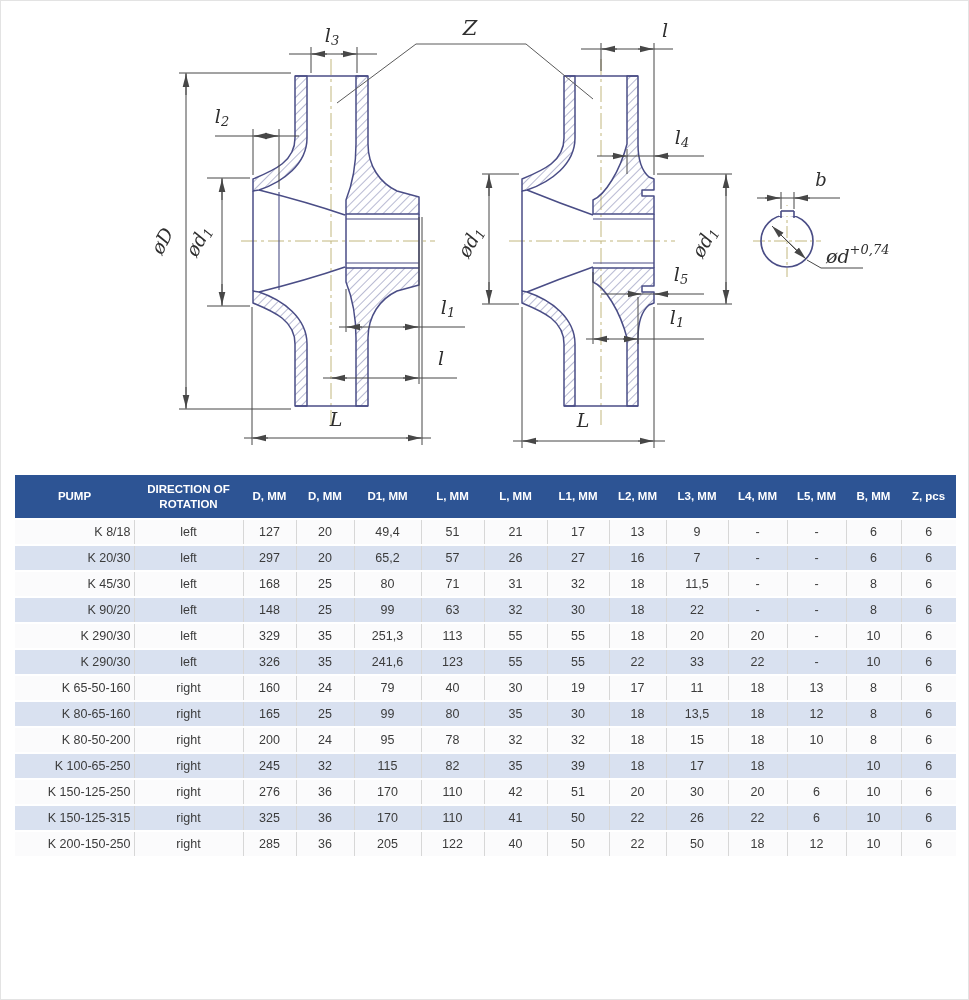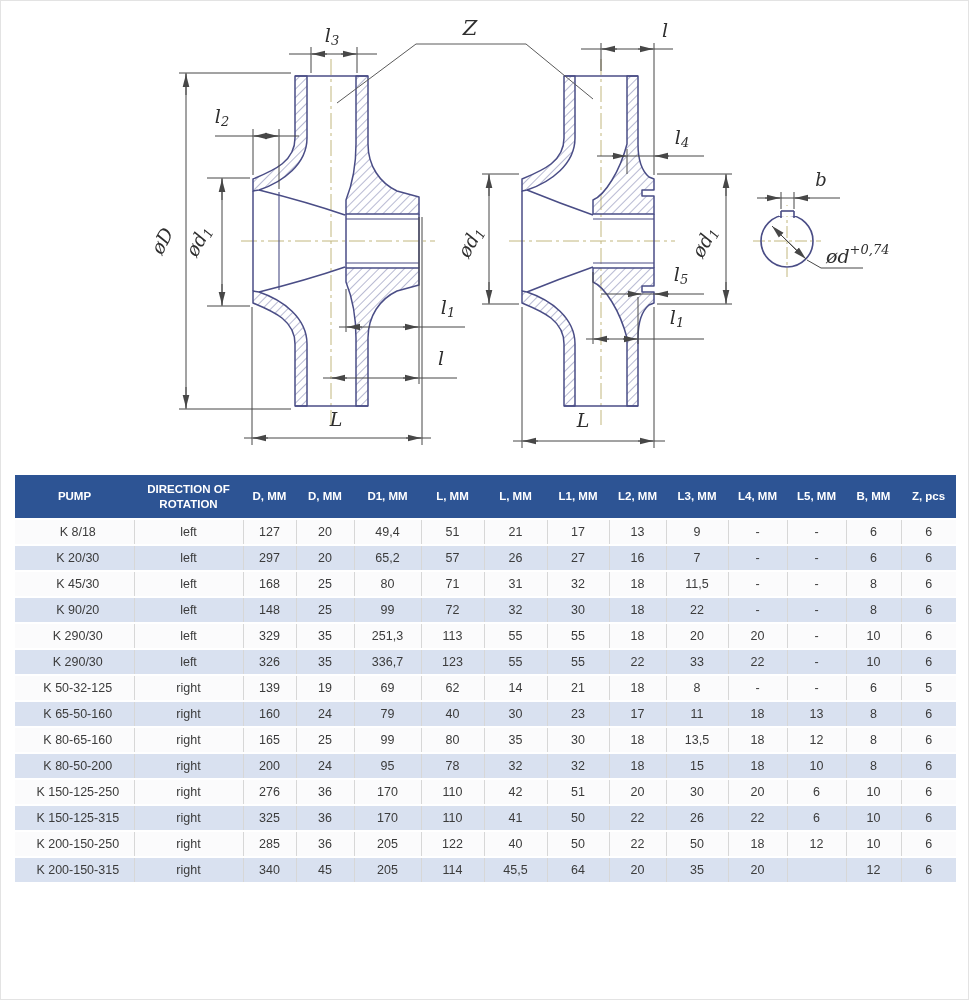--- a/index.html
+++ b/index.html
@@ -12,21 +12,21 @@
     background:#2d5494; color:#ffffff; font-size:11.5px; font-weight:bold;
     text-align:center; vertical-align:middle; padding:4px 3px; height:44px;
     line-height:1.25; border-bottom:2px solid #ffffff;
   }
   table.specs tbody td {
     font-size:12.5px; color:#3b3b3b; text-align:center; vertical-align:middle;
     padding:4px 3px; height:26px; border-right:1px solid #d7d7d7;
     border-bottom:2px solid #ffffff; white-space:nowrap; overflow:hidden;
   }
   table.specs tbody td:last-child { border-right:none; }
-  table.specs tbody td:first-child { text-align:center; padding-left:10px; }
+  table.specs tbody td:first-child { text-align:right; padding-left:10px; }
   table.specs tbody tr:nth-child(odd)  { background:#fbfbfc; }
   table.specs tbody tr:nth-child(even) { background:#d9e1f0; }
 </style>
 </head>
 <body>
 
 <div class="page">
 
   <div class="drawing-wrap">
   <svg width="969" height="470" viewBox="0 0 969 470">
@@ -293,21 +293,21 @@
           <td>-</td>
           <td>8</td>
           <td>6</td>
         </tr>
         <tr>
           <td>K 90/20</td>
           <td>left</td>
           <td>148</td>
           <td>25</td>
           <td>99</td>
-          <td>72</td>
+          <td>63</td>
           <td>32</td>
           <td>30</td>
           <td>18</td>
           <td>22</td>
           <td>-</td>
           <td>-</td>
           <td>8</td>
           <td>6</td>
         </tr>
         <tr>
@@ -324,56 +324,40 @@
           <td>20</td>
           <td>-</td>
           <td>10</td>
           <td>6</td>
         </tr>
         <tr>
           <td>K 290/30</td>
           <td>left</td>
           <td>326</td>
           <td>35</td>
-          <td>336,7</td>
+          <td>241,6</td>
           <td>123</td>
           <td>55</td>
           <td>55</td>
           <td>22</td>
           <td>33</td>
           <td>22</td>
           <td>-</td>
           <td>10</td>
           <td>6</td>
-        </tr>
-        <tr>
-          <td>K 50-32-125</td>
-          <td>right</td>
-          <td>139</td>
-          <td>19</td>
-          <td>69</td>
-          <td>62</td>
-          <td>14</td>
-          <td>21</td>
-          <td>18</td>
-          <td>8</td>
-          <td>-</td>
-          <td>-</td>
-          <td>6</td>
-          <td>5</td>
         </tr>
         <tr>
           <td>K 65-50-160</td>
           <td>right</td>
           <td>160</td>
           <td>24</td>
           <td>79</td>
           <td>40</td>
           <td>30</td>
-          <td>23</td>
+          <td>19</td>
           <td>17</td>
           <td>11</td>
           <td>18</td>
           <td>13</td>
           <td>8</td>
           <td>6</td>
         </tr>
         <tr>
           <td>K 80-65-160</td>
           <td>right</td>
@@ -400,20 +384,36 @@
           <td>32</td>
           <td>32</td>
           <td>18</td>
           <td>15</td>
           <td>18</td>
           <td>10</td>
           <td>8</td>
           <td>6</td>
         </tr>
         <tr>
+          <td>K 100-65-250</td>
+          <td>right</td>
+          <td>245</td>
+          <td>32</td>
+          <td>115</td>
+          <td>82</td>
+          <td>35</td>
+          <td>39</td>
+          <td>18</td>
+          <td>17</td>
+          <td>18</td>
+          <td></td>
+          <td>10</td>
+          <td>6</td>
+        </tr>
+        <tr>
           <td>K 150-125-250</td>
           <td>right</td>
           <td>276</td>
           <td>36</td>
           <td>170</td>
           <td>110</td>
           <td>42</td>
           <td>51</td>
           <td>20</td>
           <td>30</td>
@@ -447,32 +447,16 @@
           <td>122</td>
           <td>40</td>
           <td>50</td>
           <td>22</td>
           <td>50</td>
           <td>18</td>
           <td>12</td>
           <td>10</td>
           <td>6</td>
         </tr>
-        <tr>
-          <td>K 200-150-315</td>
-          <td>right</td>
-          <td>340</td>
-          <td>45</td>
-          <td>205</td>
-          <td>114</td>
-          <td>45,5</td>
-          <td>64</td>
-          <td>20</td>
-          <td>35</td>
-          <td>20</td>
-          <td></td>
-          <td>12</td>
-          <td>6</td>
-        </tr>
       </tbody>
   </table>
 
 </div>
 
 </body></html>

